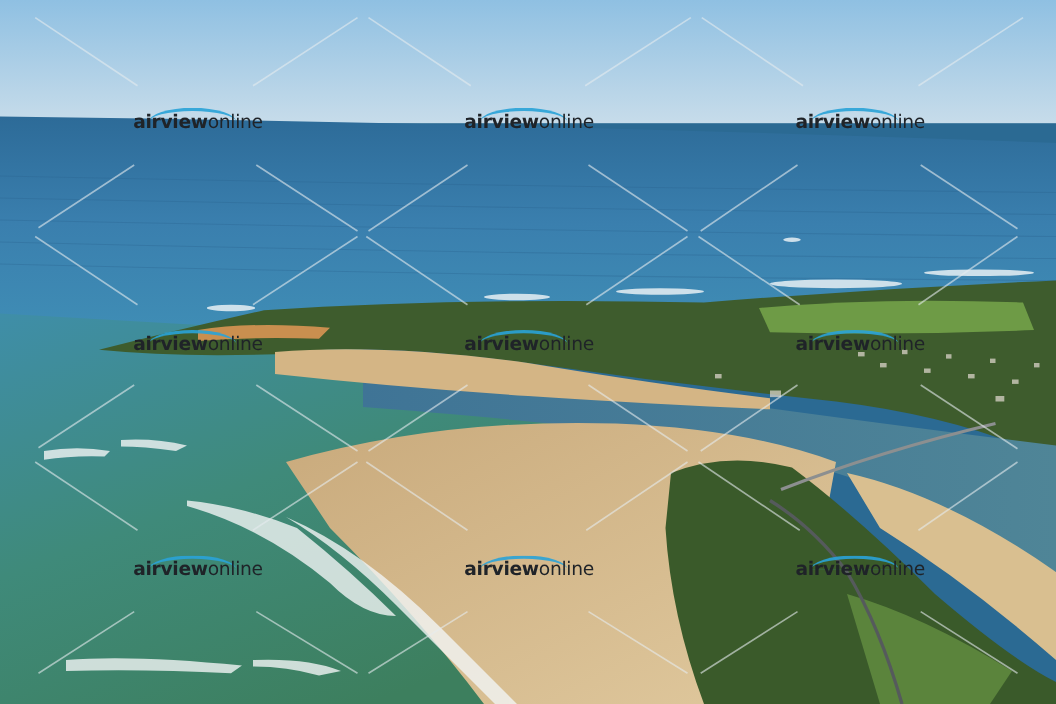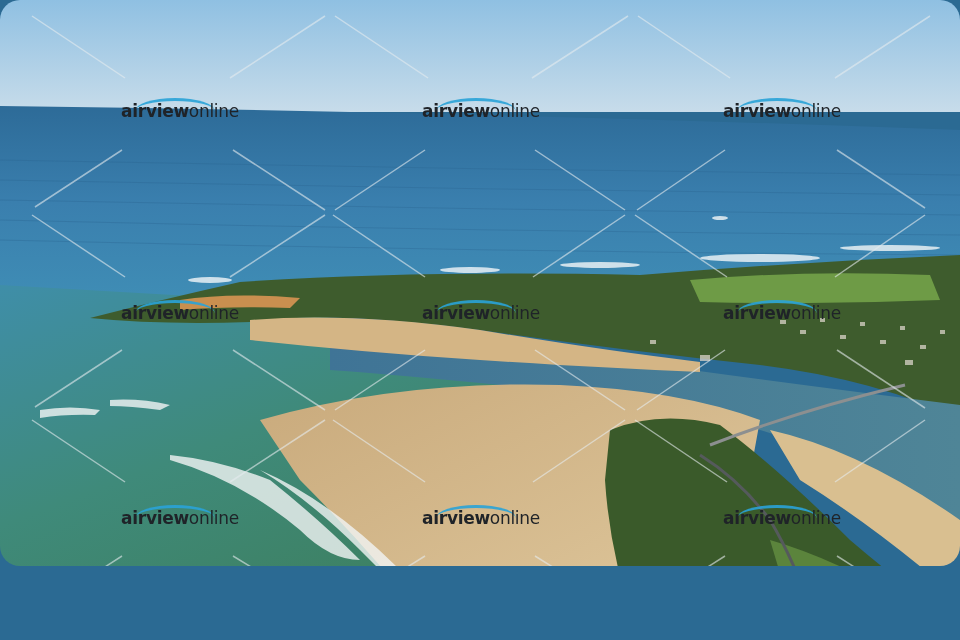--- a/index.html
+++ b/index.html
@@ -1,17 +1,17 @@
 <!DOCTYPE html>
 <html><head>
 <meta charset="utf-8">
 <style>
   html, body { margin: 0; padding: 0; }
   body { width: 960px; height: 640px; overflow: hidden; background: #2b6a93; }
-  #scene { position: relative; width: 960px; height: 566px; overflow: hidden; border-radius: 20px; }
+  #scene { position: relative; width: 960px; height: 640px; overflow: hidden; }
   #scene svg.photo { position: absolute; left: 0; top: 0; }
   .wm { position: absolute; width: 150px; height: 30px; }
   .wm .arc { position: absolute; left: 30px; top: 0; width: 80px; height: 10px;
              border-top: 3px solid #2aa3d8; border-radius: 50% 50% 0 0 / 100% 100% 0 0; opacity: .9; }
   .wm .txt { position: absolute; left: 0; top: 3px; width: 150px; text-align: center;
              font-family: "DejaVu Sans", sans-serif; font-size: 17px; color: #1f2328;
              letter-spacing: -0.3px; white-space: nowrap; }
   .wm .txt b { font-weight: bold; }
   .wm .txt span { font-weight: normal; }
   .xlines { position: absolute; left: 0; top: 0; pointer-events: none; }

